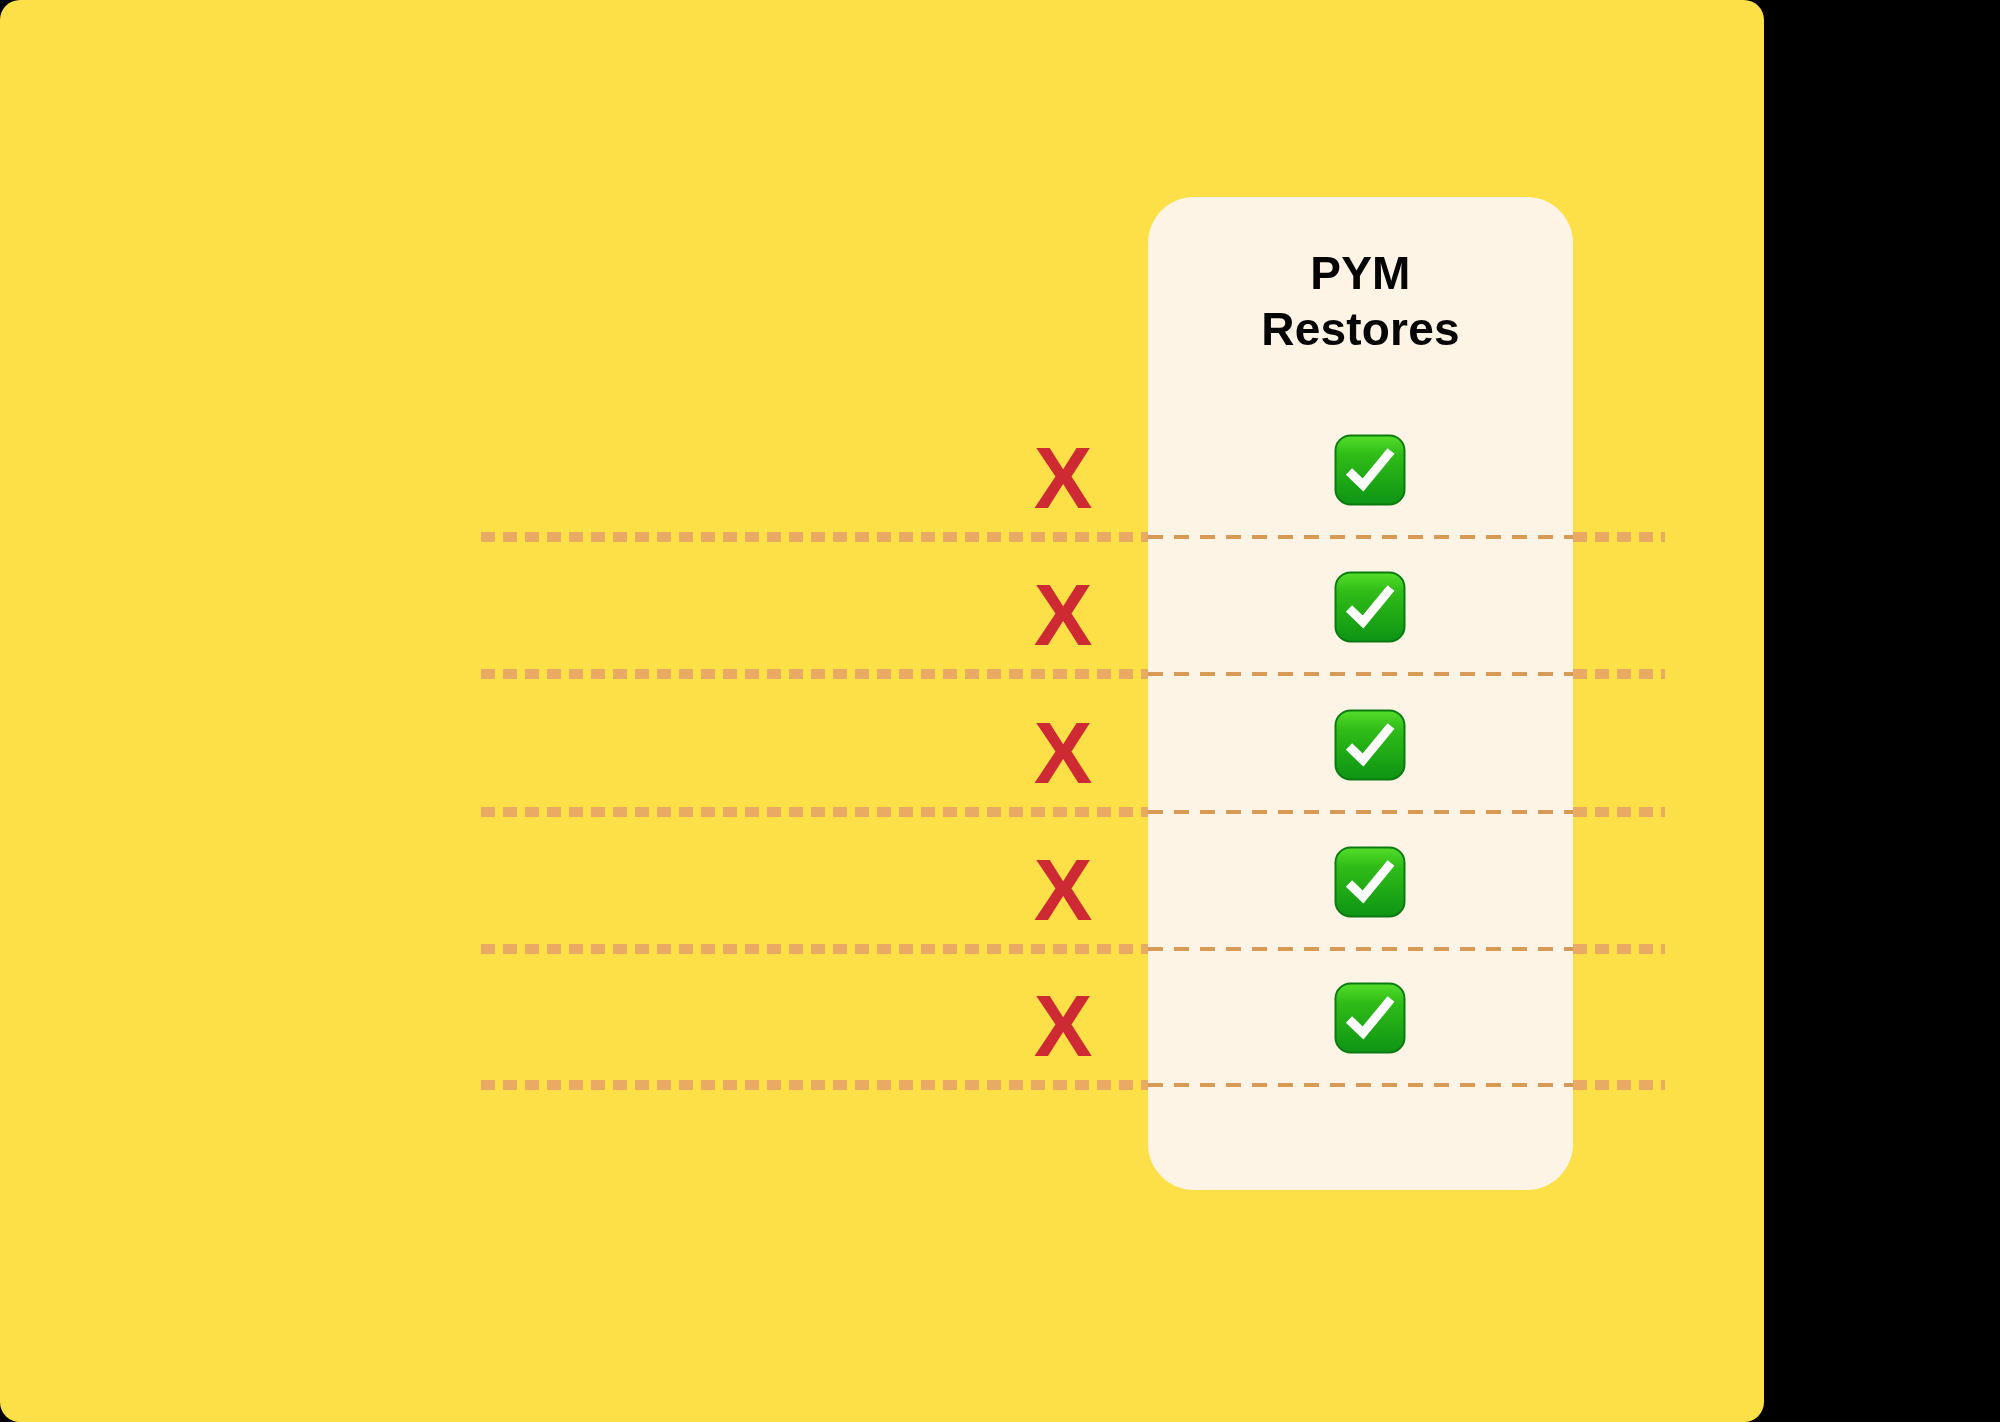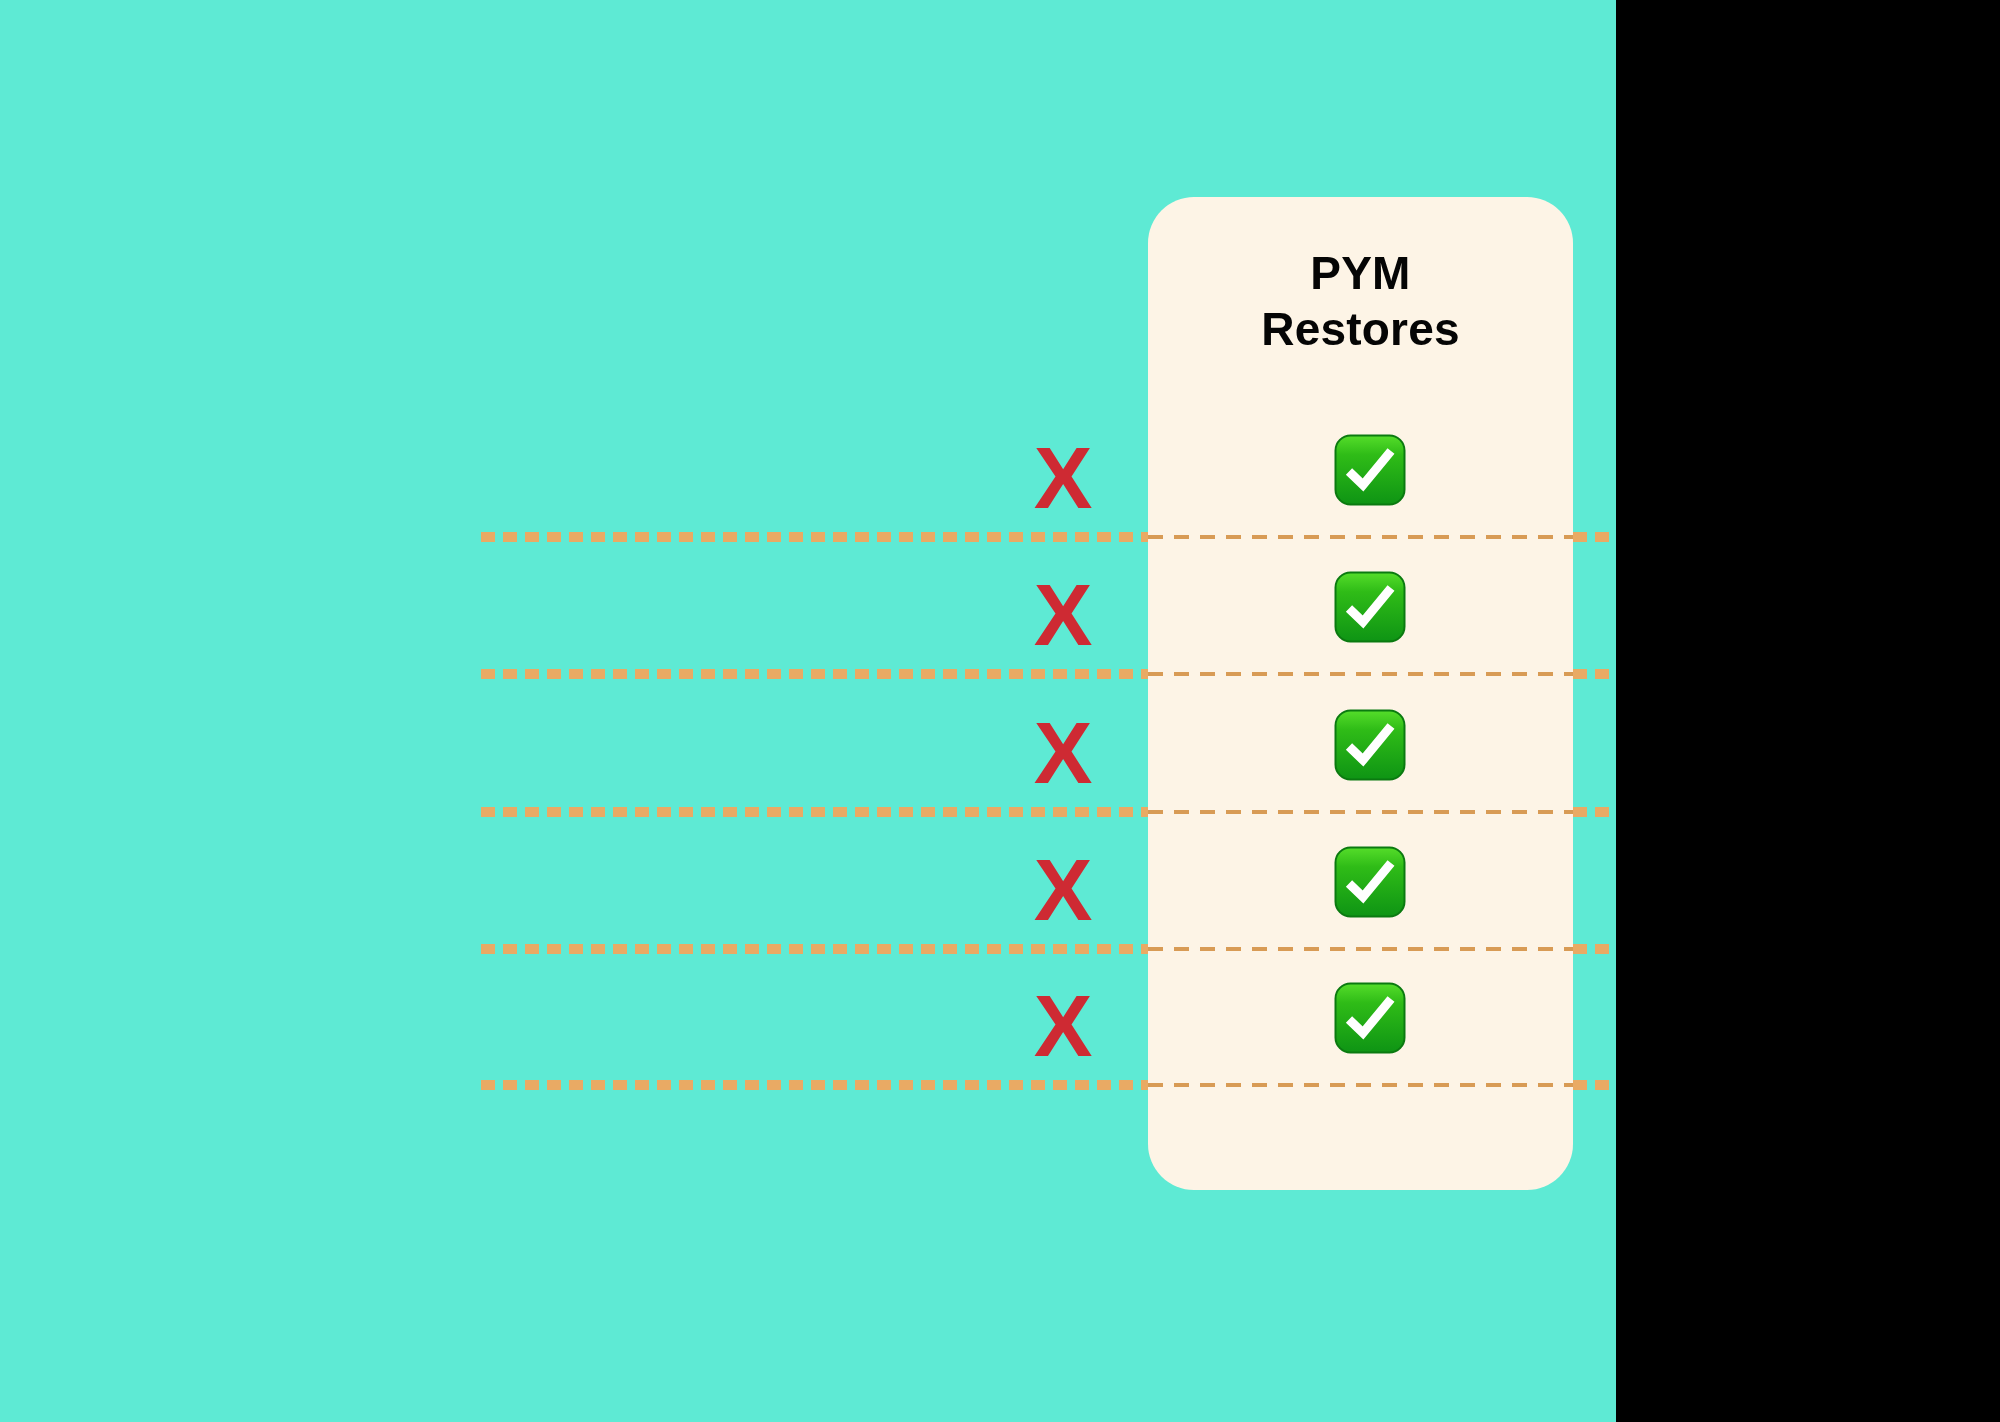--- a/index.html
+++ b/index.html
@@ -7,24 +7,25 @@
     margin: 0;
     padding: 0;
     background: #000000;
   }
   body {
     font-family: "Liberation Sans", sans-serif;
   }
 
   #canvas {
     position: relative;
-    width: 1616px;
+    width: 1764px;
     height: 1422px;
-    background: #5eead4;
+    background: #fde047;
     overflow: hidden;
+    border-radius: 20px;
   }
 
   
   #pym-panel {
     position: absolute;
     left: 1148px;
     top: 197px;
     width: 425px;
     height: 993px;
     background: #FDF4E6;

